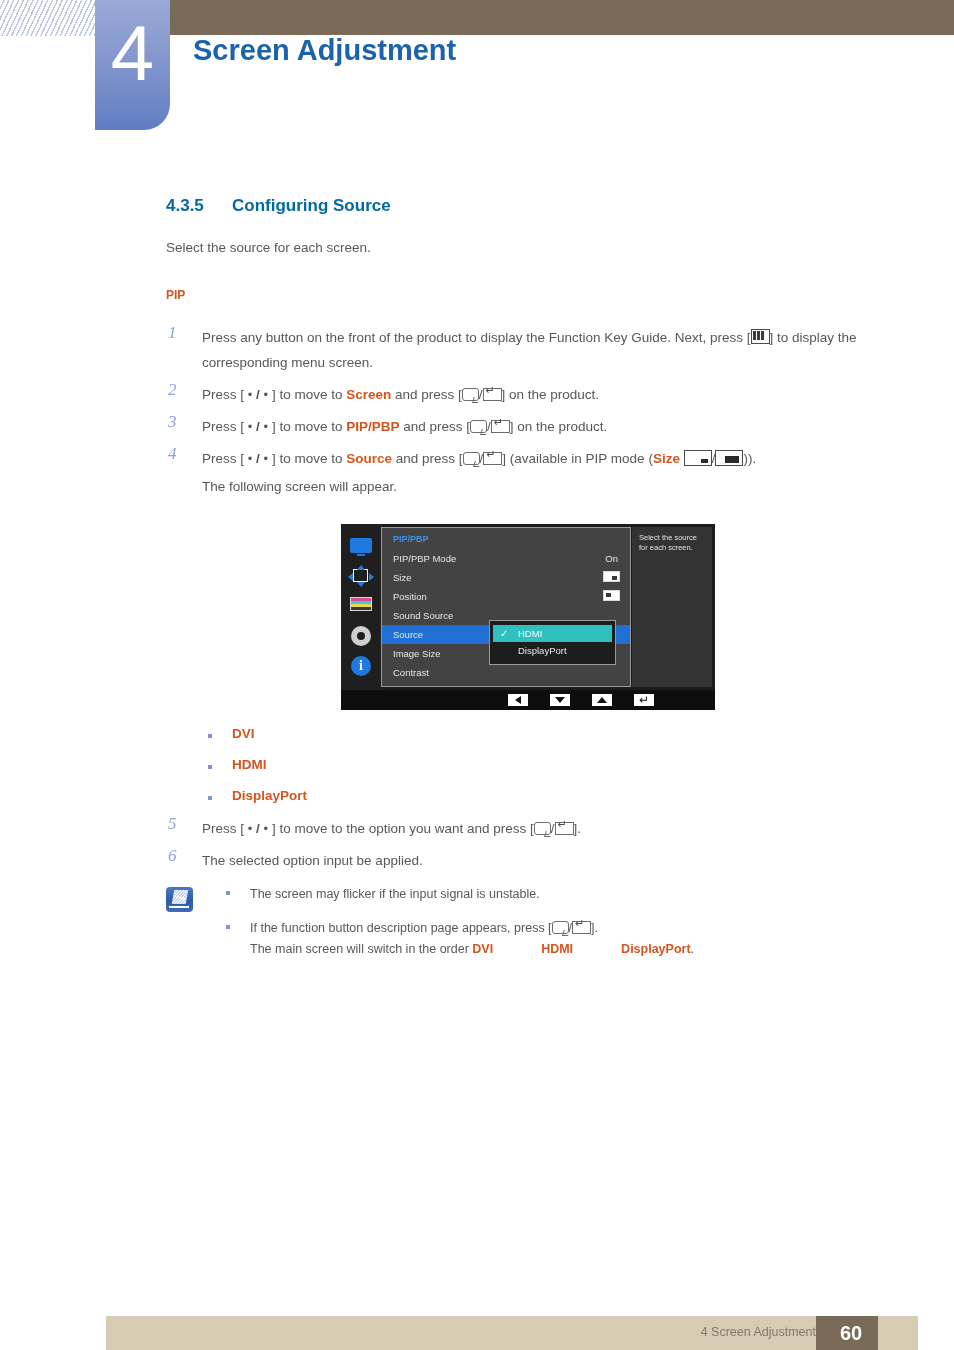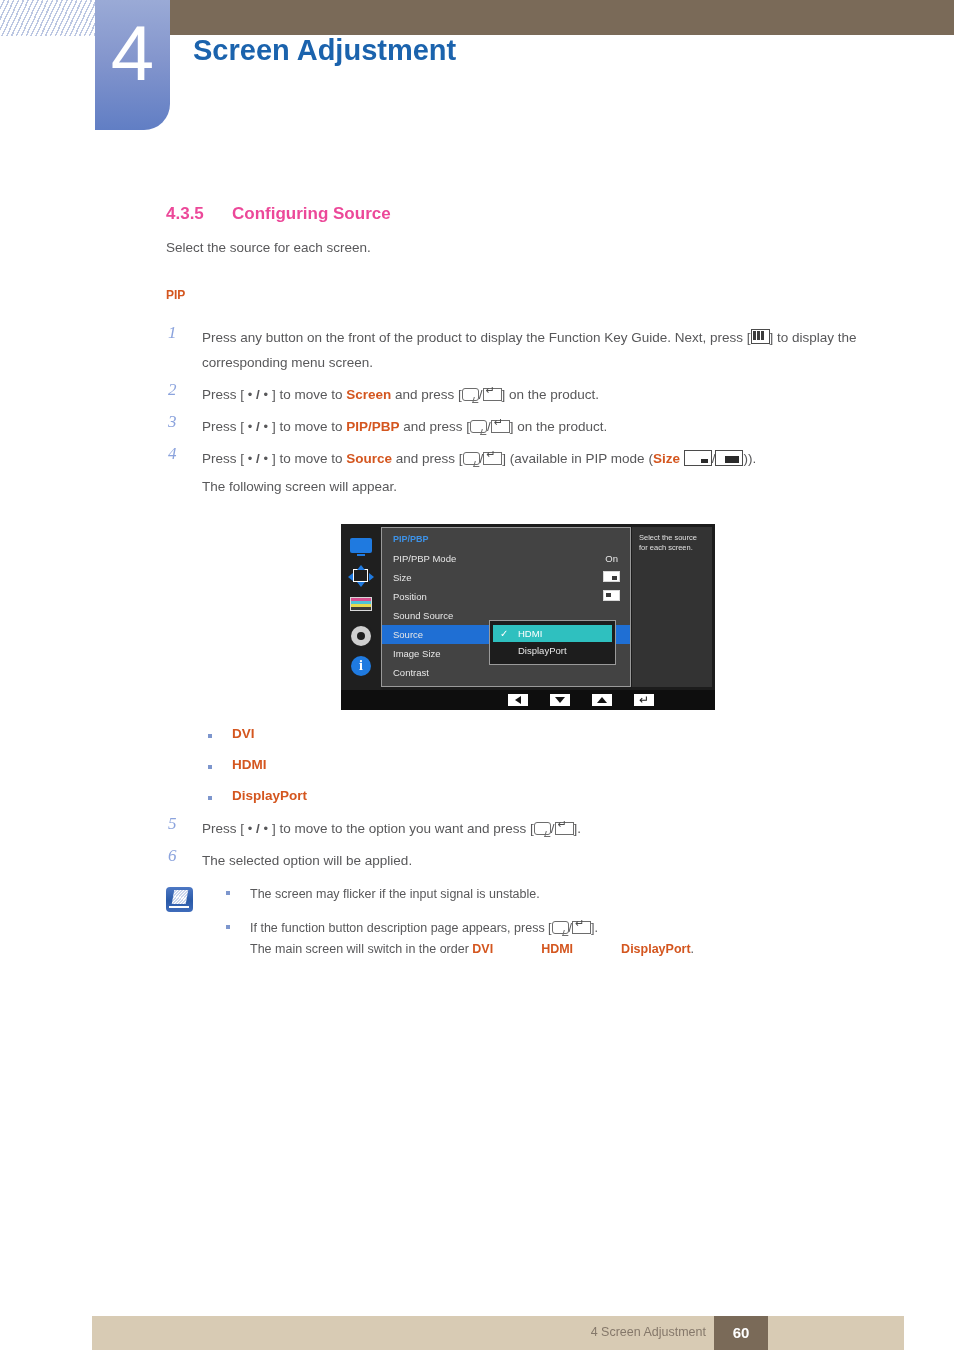--- a/index.html
+++ b/index.html
@@ -45,22 +45,22 @@
   }
   .chapter-title {
     position: absolute; left: 193px; top: 34px;
     font-size: 29px;
     font-weight: bold;
     color: #1b63ad;
     letter-spacing: 0px;
   }
 
   .sec-head {
-    position: absolute; left: 166px; top: 204px;
-    font-size: 17px; font-weight: bold; color: #ec4899;
+    position: absolute; left: 166px; top: 196px;
+    font-size: 17px; font-weight: bold; color: #0369a1;
   }
   .sec-head .num { display: inline-block; width: 66px; }
 
   .intro {
     position: absolute; left: 166px; top: 240px;
     font-size: 13.5px; color: #58585a;
   }
 
   .subhead {
     position: absolute; left: 166px; top: 288px;
@@ -271,30 +271,30 @@
   }
   .note-icon .base {
     position: absolute; left: 3px; bottom: 4px; width: 20px; height: 2px; background: #ffffff;
   }
   .note-list { position: absolute; left: 54px; top: 0; width: 676px; }
   .note-item { position: relative; padding-left: 30px; margin-bottom: 13px; }
   .note-bullet { position: absolute; left: 6px; top: 7px; width: 4px; height: 4px; background: #7d96cd; }
   .note-text { font-size: 12.5px; line-height: 21px; color: #58585a; }
 
   
-  .footer { position: absolute; left: 92px; top: 1316px; width: 676px; height: 34px; }
+  .footer { position: absolute; left: 106px; top: 1316px; width: 772px; height: 34px; }
   .footer-bar { position: absolute; left: 0; top: 0; width: 812px; height: 34px; background: #d8cbb4; }
   .footer-text {
     position: absolute; right: 62px; top: 9px;
     font-size: 12.5px; color: #85786a;
   }
   .footer-page {
     position: absolute; right: 0px; top: 0; width: 54px; height: 34px;
-    background: #7a6a58; color: #ffffff; font-size: 15px; font-weight: bold;
-    text-align: center; line-height: 34px;
+    background: #7a6a58; color: #ffffff; font-size: 20px; font-weight: bold;
+    text-align: center; line-height: 34px; padding-left: 8px;
   }
 </style>
 </head>
 <body>
 
 <div class="header">
   <div class="hatch"></div>
   <div class="brownbar"></div>
   <div class="chapter-tab">
     <div class="chapter-num">4</div>
@@ -443,21 +443,21 @@
   </div>
 </div>
 
 <div class="steps2">
   <div class="step">
     <span class="step-num">5</span>
     <span class="step-text"><span>Press [ </span><span class="k-dot">•</span><b> / </b><span class="k-dot">•</span><span> ] to move to the option you want and press [</span><span class="k-back"></span>/<span class="k-enter"></span><span>].</span></span>
   </div>
   <div class="step">
     <span class="step-num">6</span>
-    <span class="step-text">The selected option will be applied.</span>
+    <span class="step-text">The selected option input be applied.</span>
   </div>
 </div>
 
 <div class="note">
   <div class="note-icon">
     <div class="pen"></div>
       <div class="base"></div>
   </div>
   <div class="note-list">
     <div class="note-item">

